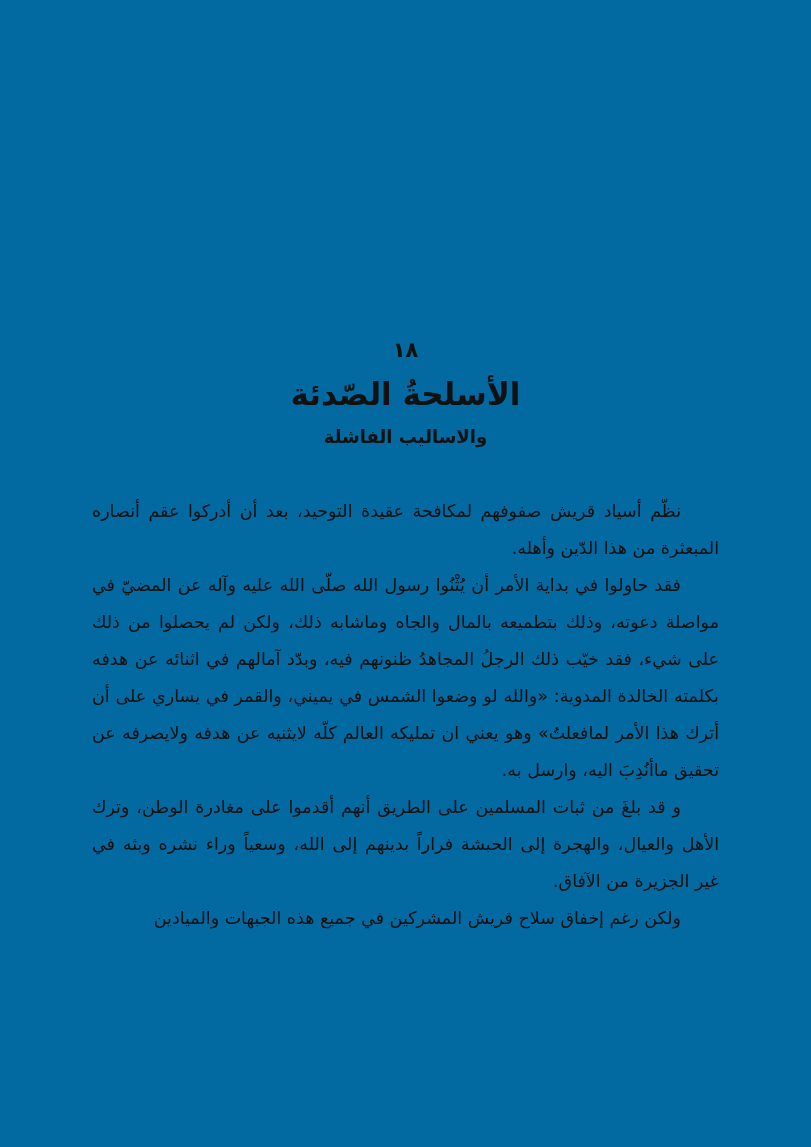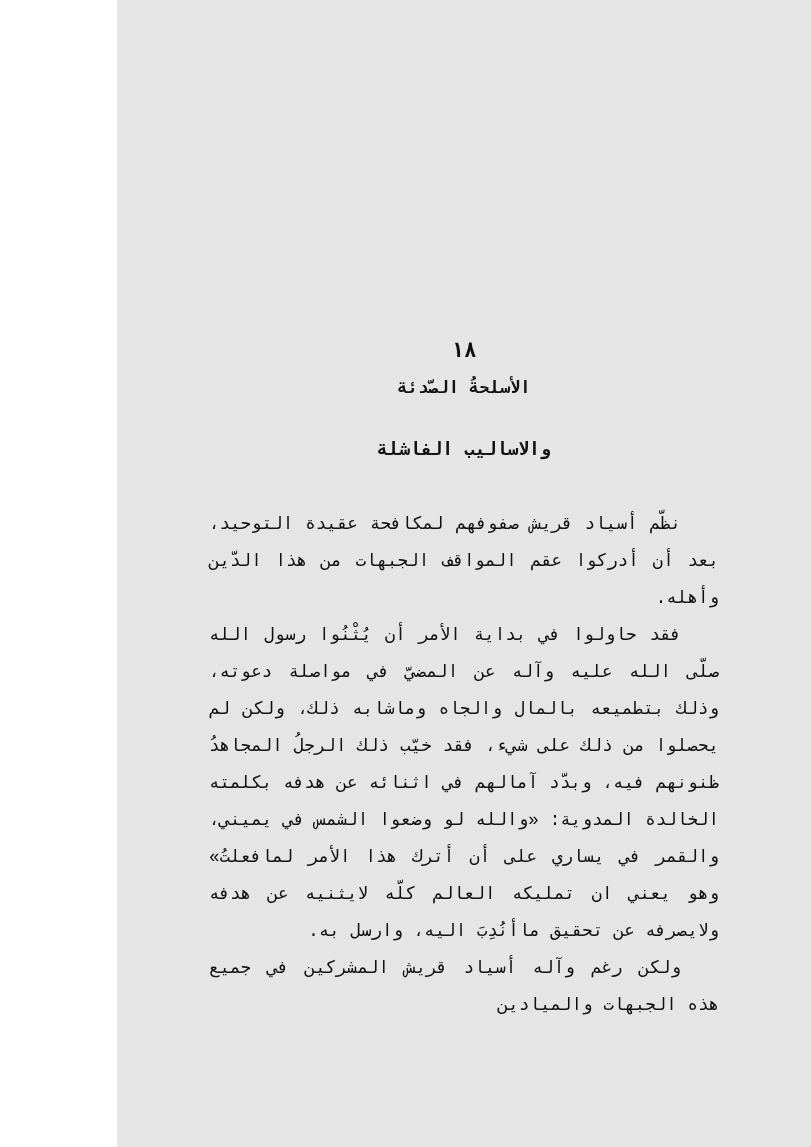--- a/index.html
+++ b/index.html
@@ -12,43 +12,42 @@
     width: 811px;
     height: 1147px;
     margin: 0 auto;
     font-family: "DejaVu Sans", sans-serif;
     color: #111111;
     direction: rtl;
     overflow: hidden;
   }
 
   .book-page {
-    width: 694px;
+    width: 811px;
     height: 1147px;
-    background: #e5e5e5;
+    background: #0369a1;
     padding: 338px 92px 40px 92px;
-    font-family: Liberation Mono, monospace;
   }
 
   .chapter-heading {
     text-align: center;
     margin-bottom: 14px;
   }
 
   .chapter-number {
     font-size: 21px;
     font-weight: bold;
     letter-spacing: 2px;
     margin-bottom: 14px;
   }
 
   .chapter-title {
-    font-size: 17px;
+    font-size: 31px;
     font-weight: bold;
-    margin-bottom: 40px;
+    margin-bottom: 14px;
   }
 
   .chapter-subtitle {
     font-size: 18px;
     font-weight: bold;
     margin-bottom: 2px;
   }
 
   .body-text {
     margin-top: 46px;
@@ -72,18 +71,19 @@
 
 <div class="book-page">
 
   <div class="chapter-heading">
     <div class="chapter-number">١٨</div>
     <div class="chapter-title">الأسلحةُ الصّدئة</div>
     <div class="chapter-subtitle">والاساليب الفاشلة</div>
   </div>
 
   <div class="body-text">
-    <p>نظّم أسياد قريش صفوفهم لمكافحة عقيدة التوحيد، بعد أن أدركوا عقم المواقف الجبهات من هذا الدّين وأهله.</p>
+    <p>نظّم أسياد قريش صفوفهم لمكافحة عقيدة التوحيد، بعد أن أدركوا عقم أنصاره المبعثرة من هذا الدّين وأهله.</p>
     <p>فقد حاولوا في بداية الأمر أن يُثْنُوا رسول الله صلّى الله عليه وآله عن المضيّ في مواصلة دعوته، وذلك بتطميعه بالمال والجاه وماشابه ذلك، ولكن لم يحصلوا من ذلك على شيء، فقد خيّب ذلك الرجلُ المجاهدُ ظنونهم فيه، وبدّد آمالهم في اثنائه عن هدفه بكلمته الخالدة المدوية: «والله لو وضعوا الشمس في يميني، والقمر في يساري على أن أترك هذا الأمر لمافعلتُ» وهو يعني ان تمليكه العالم كلّه لايثنيه عن هدفه ولايصرفه عن تحقيق ماأنُدِبَ اليه، وارسل به.</p>
-    <p>ولكن رغم وآله أسياد قريش المشركين في جميع هذه الجبهات والميادين</p>
+    <p>و قد بلغَ من ثبات المسلمين على الطريق أنهم أقدموا على مغادرة الوطن، وترك الأهل والعيال، والهجرة إلى الحبشة فراراً بدينهم إلى الله، وسعياً وراء نشره وبثه في غير الجزيرة من الآفاق.</p>
+    <p>ولكن رغم إخفاق سلاح قريش المشركين في جميع هذه الجبهات والميادين</p>
   </div>
 
 </div>
 
 </body></html>

